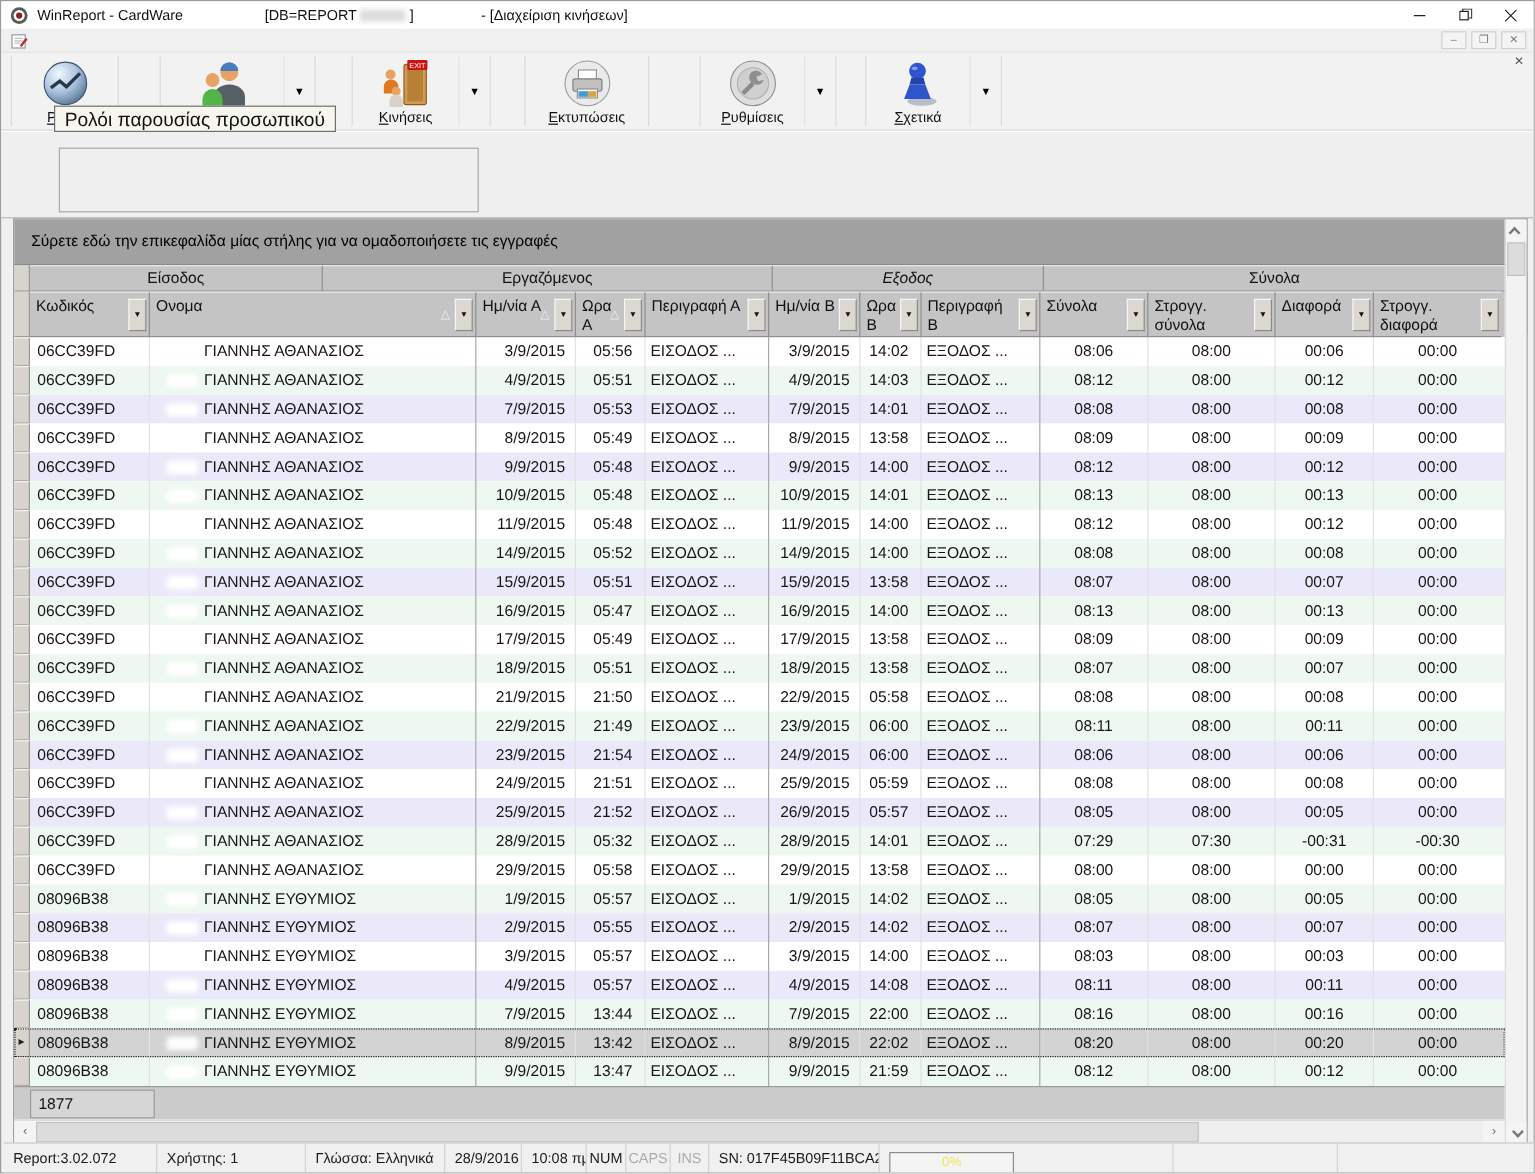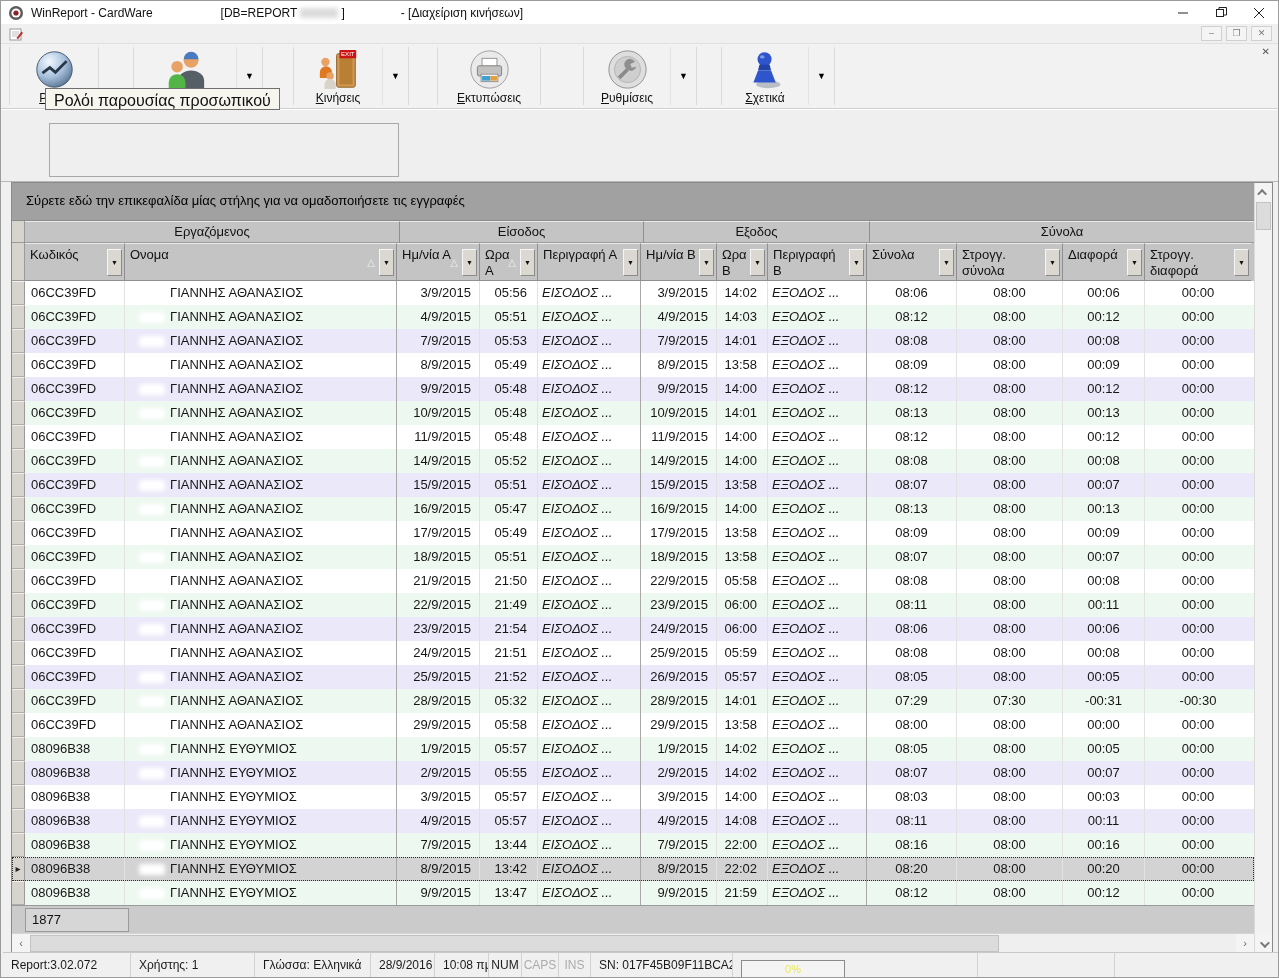--- a/index.html
+++ b/index.html
@@ -66,26 +66,26 @@
   .cell.bend { border-right-color:#a8a8a8; }
   .tint-white { background:#ffffff; }
   .tint-green { background:#edf8f0; }
   .tint-lavender { background:#ebe9f9; }
   .grid-row.selected { background:#d3d3d3; outline:1px dotted #2a2a2a; outline-offset:-1px; }
   .grid-row.selected .cell { background:#d3d3d3; }
   .grid-row.selected .rowhdr::after { content:"\25B8"; }
   .w-code{width:100px;} .w-name{width:272px;} .w-da{width:83px;} .w-ta{width:58px;} .w-pa{width:103px;}
   .w-db{width:76px;} .w-tb{width:51px;} .w-pb{width:99px;} .w-tot{width:90px;} .w-rtot{width:106px;}
   .w-diff{width:82px;} .w-rdiff{width:106px; border-right:none;}
-  .b-erg{width:375px;} .b-eis{width:244px;} .b-exo{width:226px;} .b-syn{width:384px; border-right:none;}
+  .b-erg{width:375px;} .b-eis{width:244px;} .b-exo{width:226px;font-style:italic;} .b-syn{width:384px; border-right:none;}
   .c-code{padding-left:6px;} 
   .c-name{padding-left:14px;}
   .c-da,.c-db{text-align:right; padding-right:8px;}
   .c-ta,.c-tb{text-align:right; padding-right:10px;}
-  .c-pa,.c-pb{padding-left:4px;font-style:italic;}
+  .c-pa,.c-pb{padding-left:4px;}
   .c-tot,.c-rtot,.c-diff,.c-rdiff{text-align:center;}
   .redact { display:inline-block; width:26px; height:11px; background:#ffffff; filter:blur(2px); border-radius:3px; vertical-align:middle; margin-right:5px; }
   .grid-footer { display:flex; height:28px; background:#cbcbcb; border-top:1px solid #9a9a9a; align-items:center; }
   .footer-cell { margin-left:13px; width:104px; height:24px; background:#d6d6d6; border:1px solid #9a9a9a; font-size:13px; line-height:22px; padding-left:6px; color:#111; }
   .hscroll { position:relative; height:20px; background:#efefef; border-top:1px solid #d4d4d4; }
   .hs-arrow { position:absolute; top:0; width:18px; height:100%; background:#f4f4f4; color:#6e6e6e; text-align:center; line-height:18px; font-size:11px; }
   .hs-left{left:0;} .hs-right{right:0;}
   .hs-thumb { position:absolute; left:18px; top:1px; width:78%; height:17px; background:#dcdcdc; border:1px solid #c2c2c2; }
   .vscroll { position:absolute; right:0; top:0; bottom:0; width:18px; background:#f2f2f2; border-left:1px solid #dadada; }
   .vs-btn { position:absolute; left:0; width:100%; height:18px; background:#f4f4f4; display:flex; align-items:center; justify-content:center; }
@@ -287,22 +287,22 @@
     </div>
   </div>
 
   <div class="grid">
     <div class="grid-content">
 
       <div class="hint">Σύρετε εδώ την επικεφαλίδα μίας στήλης για να ομαδοποιήσετε τις εγγραφές</div>
 
       <div class="bands">
         <div class="spacer13"></div>
+        <div class="band b-eis">Είσοδος</div>
         <div class="band b-erg">Εργαζόμενος</div>
-        <div class="band b-eis">Είσοδος</div>
         <div class="band b-exo">Εξοδος</div>
         <div class="band b-syn">Σύνολα</div>
       </div>
 
       <div class="hdr-row">
         <div class="spacer13"></div>
         <div class="hdr w-code"><span>Κωδικός</span><div class="dd">▼</div></div>
         <div class="hdr w-name"><span>Ονομα</span><span class="sort">△</span><div class="dd">▼</div></div>
         <div class="hdr w-da"><span>Ημ/νία Α</span><span class="sort">△</span><div class="dd">▼</div></div>
         <div class="hdr w-ta"><span>Ωρα Α</span><span class="sort">△</span><div class="dd">▼</div></div>

